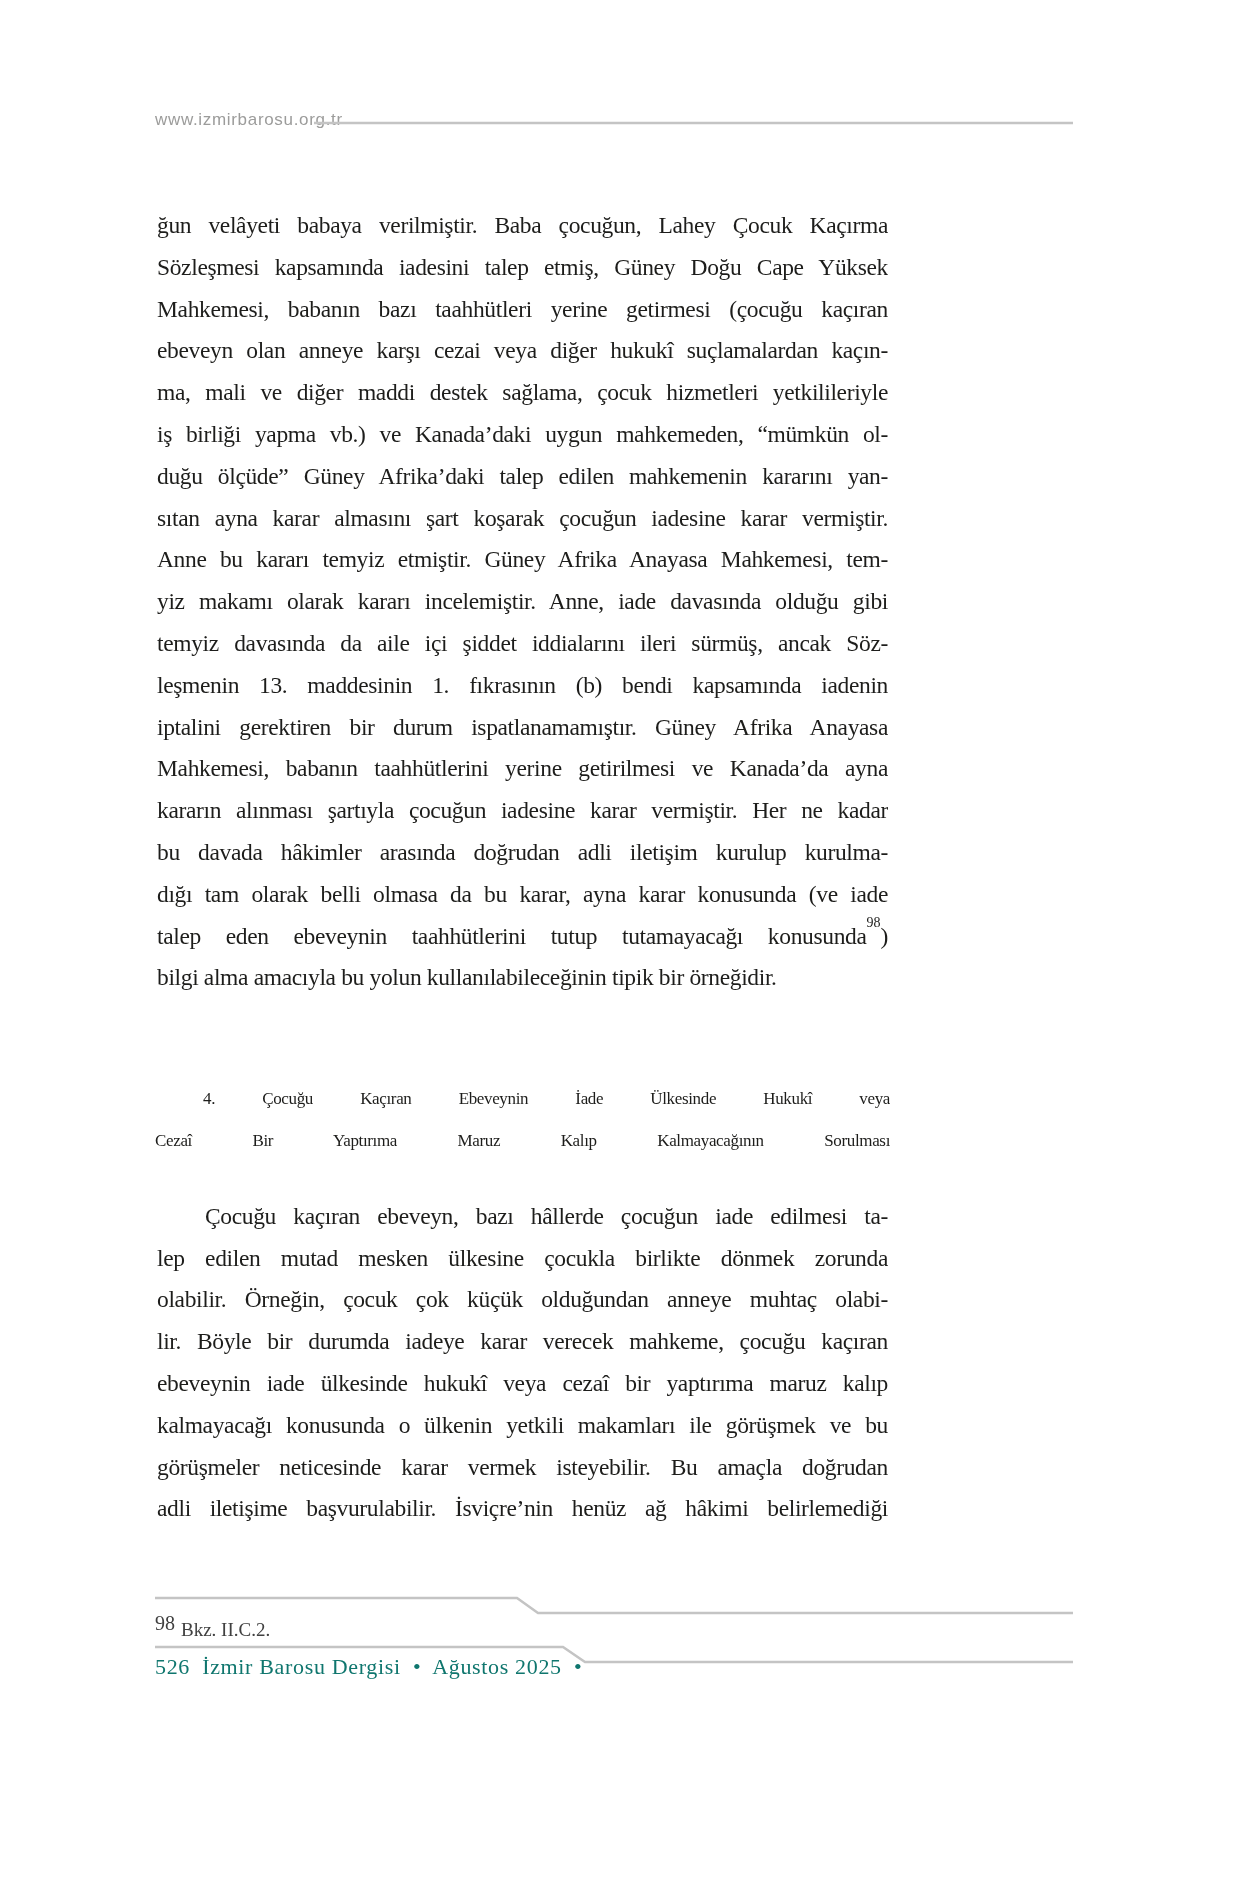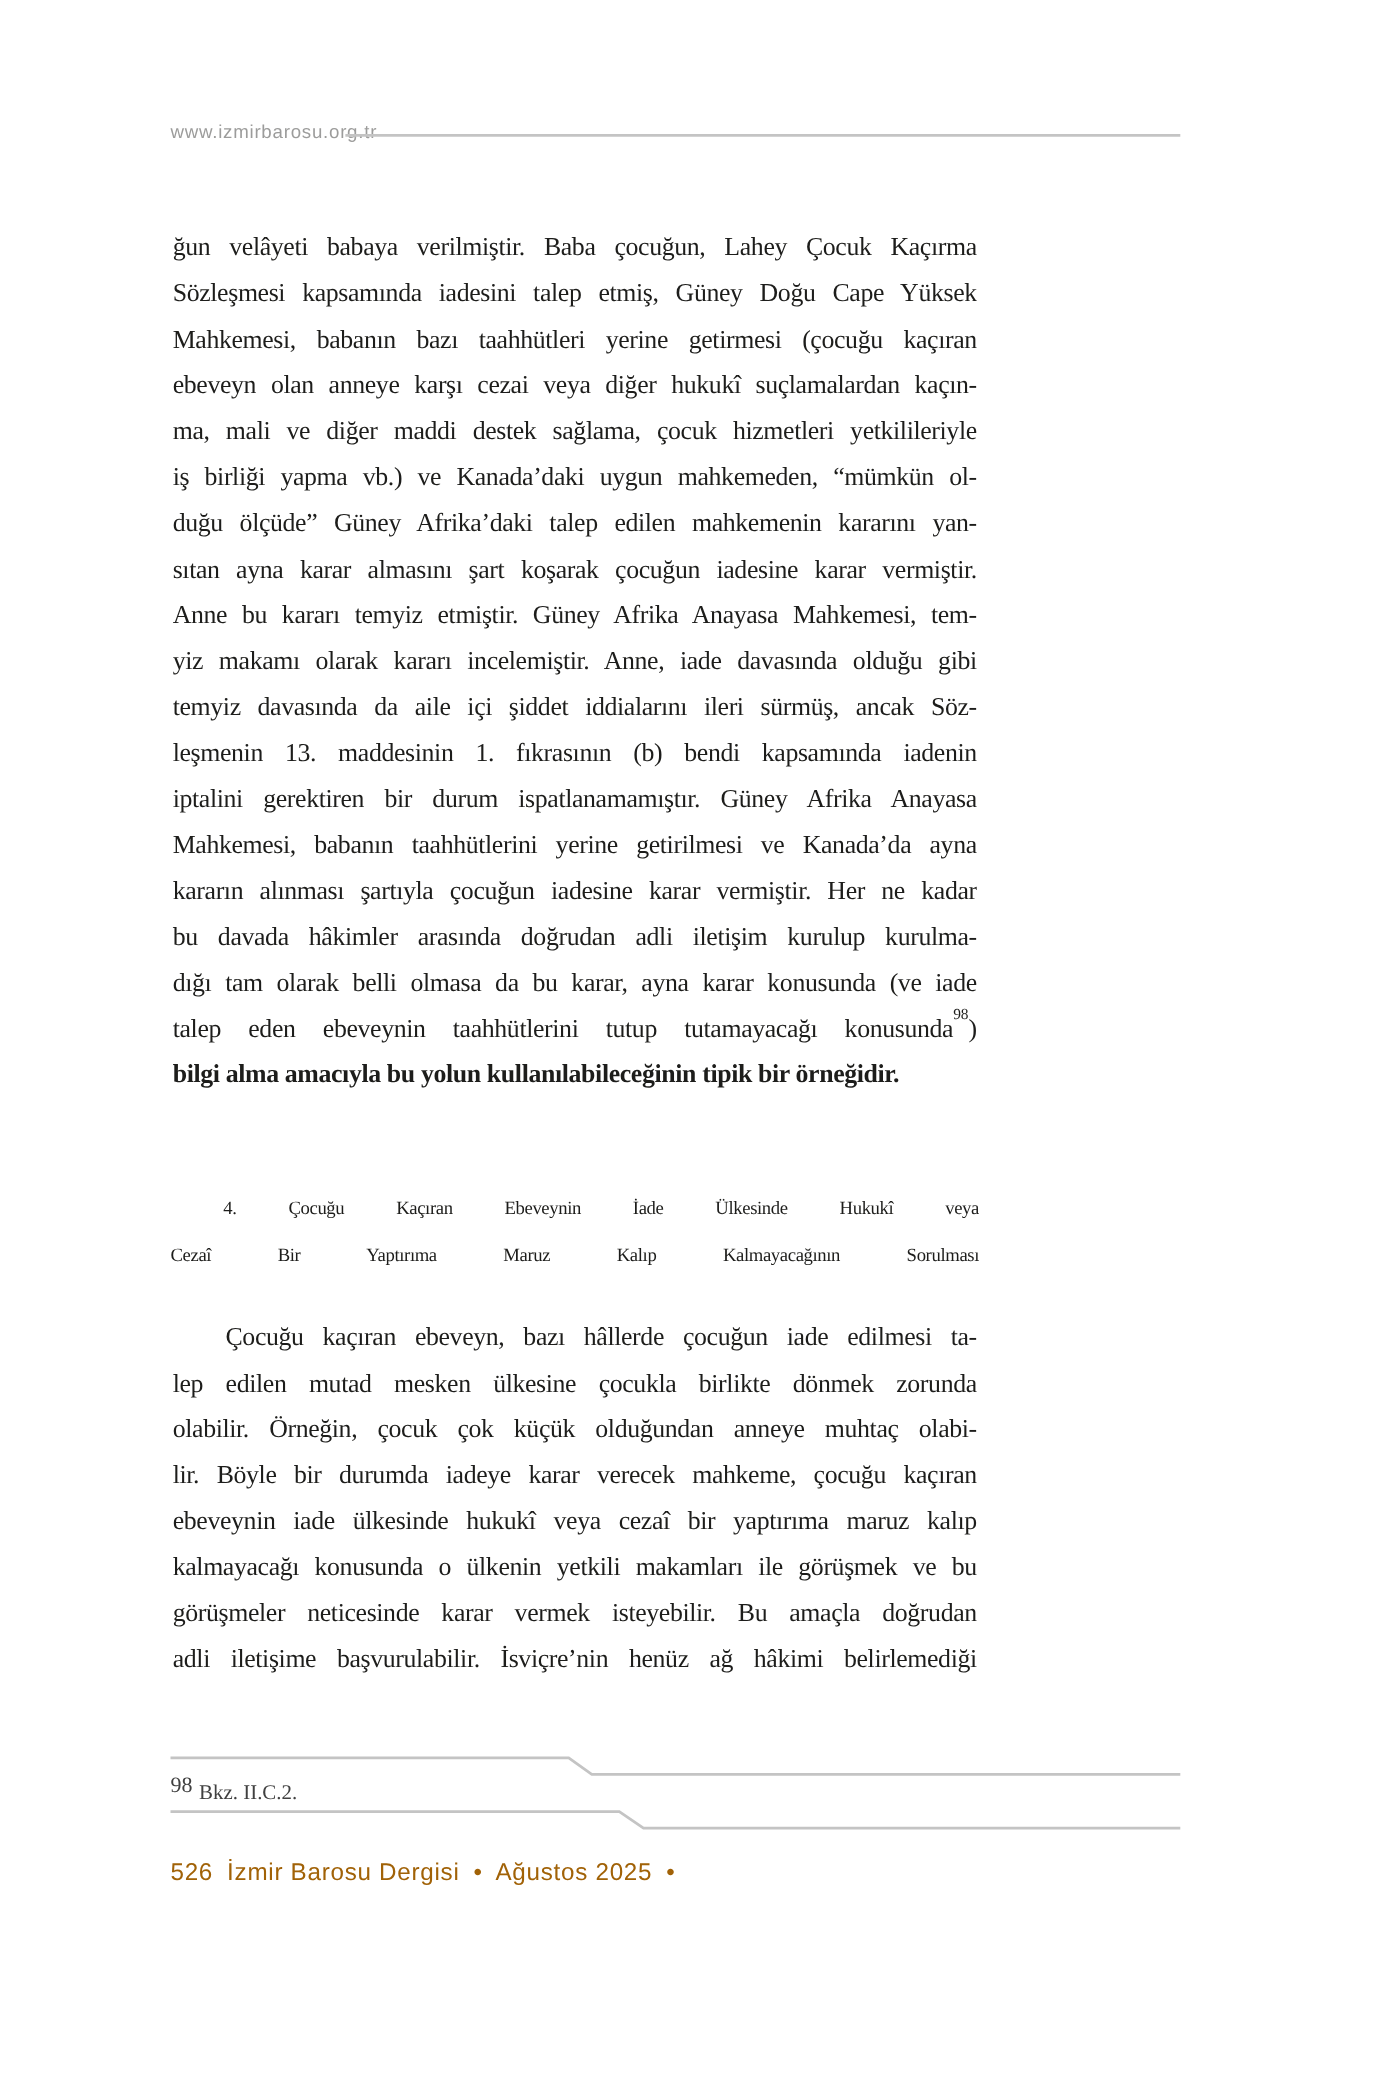--- a/index.html
+++ b/index.html
@@ -26,45 +26,45 @@
     font-size:23.5px;line-height:41.8px;letter-spacing:-0.35px;
     overflow:hidden;
   }
   .para{margin:2px;}
   .tline{
     text-align:justify;
     text-align-last:justify;
     white-space:normal;
     height:41.8px;overflow:hidden;
   }
-  .tline.tlast{text-align-last:left;font-weight:bold;}
+  .tline.tlast{text-align-last:left;}
   .tline sup{
     font-size:14px;line-height:0;position:relative;top:-8px;letter-spacing:0;
   }
   .heading{
     margin:79px 0 34px 0;
     font-weight:normal;
     font-size:17px;line-height:41.8px;
   }
   .heading .h-first{text-indent:48px;}
   .para2 .tline:first-child{text-indent:48px;}
   
   .footnote{
     position:absolute;left:155px;top:1618px;
     font-size:19px;color:#404040;
   }
   .footnote .fn-num{
     font-size:20px;position:relative;top:-6px;margin-right:6px;
   }
   
   .footer-text{
-    position:absolute;left:155px;top:1689px;
-    font-family:Liberation Sans, sans-serif;
+    position:absolute;left:155px;top:1654px;
+    font-family:Liberation Serif, serif;
     font-size:22px;letter-spacing:.03em;
-    color:#a16207;
+    color:#0f766e;
   }
   .footer-text span{margin-right:6px;}
 </style>
 </head>
 <body>
 
 <div class="page">
 
   <div class="header-url">www.izmirbarosu.org.tr</div>
 

